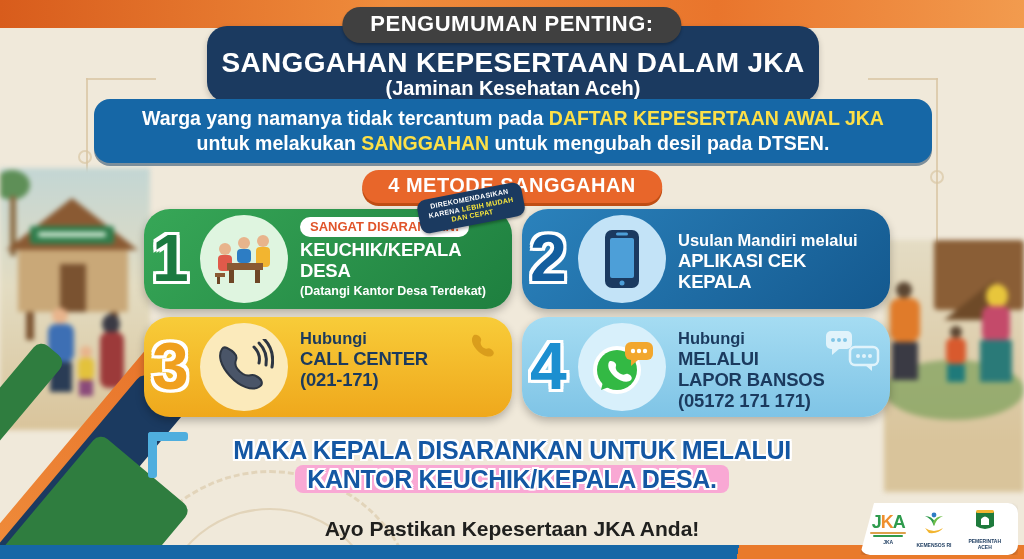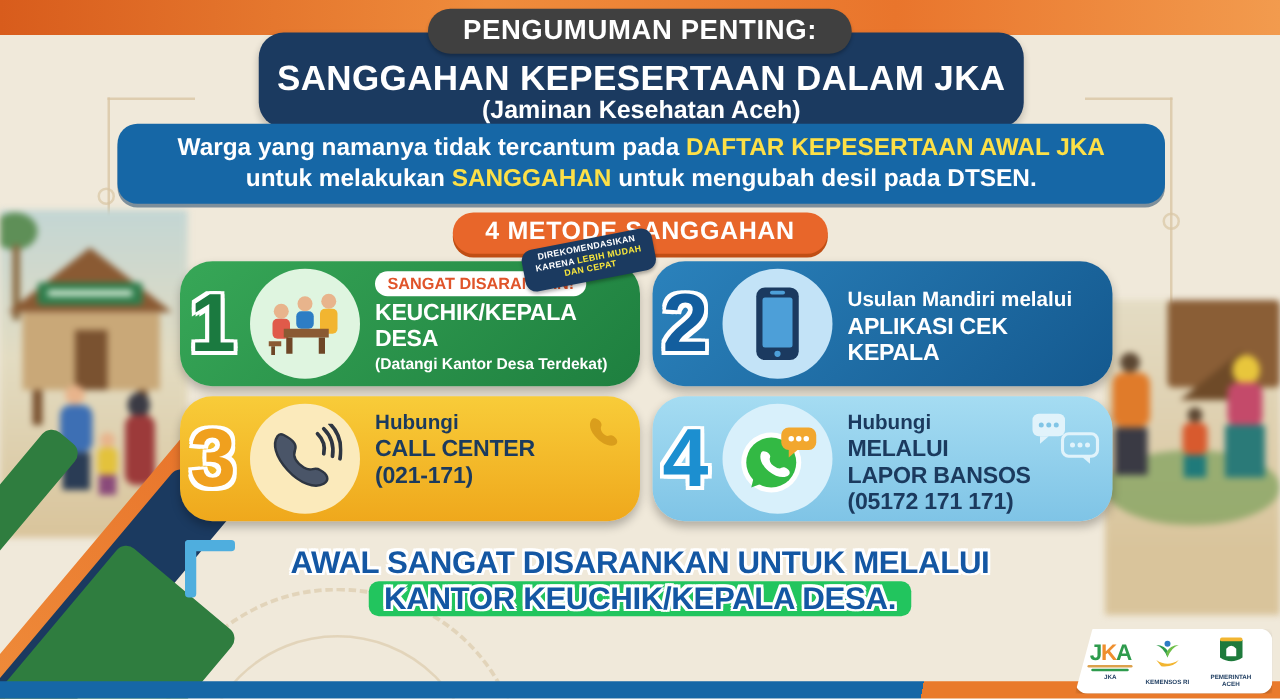--- a/index.html
+++ b/index.html
@@ -72,21 +72,21 @@
     border-radius:9px; padding:4px 10px; text-align:center; z-index:5; box-shadow:0 2px 3px rgba(0,0,0,.3); }
   .ribbon div { font-size:7px; font-weight:800; line-height:8.5px; letter-spacing:.3px; color:#fff; }
   .ribbon .yel { color:#F9E73C; }
 
   .watermark { position:absolute; right:14px; top:14px; opacity:.9; z-index:1; }
 
   
   .closing { position:absolute; left:0; top:436px; width:1024px; text-align:center; z-index:3; }
   .close-line { font-size:25px; font-weight:800; letter-spacing:-.3px; line-height:28.5px; color:#1457A3;
     text-shadow:-2px -2px 0 #fff,2px -2px 0 #fff,-2px 2px 0 #fff,2px 2px 0 #fff,0 -2px 0 #fff,0 2px 0 #fff,-2px 0 0 #fff,2px 0 0 #fff; }
-  .close-hl { background:#22c55e; border-radius:8px; padding:0 12px; display:inline-block; }
+  .close-hl { background:#f9a8d4; border-radius:8px; padding:0 12px; display:inline-block; }
   .quote-bracket { position:absolute; left:148px; top:432px; width:40px; height:46px; z-index:3; }
   .quote-bracket .qv { position:absolute; left:0; top:0; width:9px; height:46px; background:#4FAEDE; border-radius:3px; }
   .quote-bracket .qh { position:absolute; left:0; top:0; width:40px; height:9px; background:#4FAEDE; border-radius:3px; }
 
   .cta { position:absolute; left:0; top:517px; width:1024px; text-align:center; z-index:3;
     font-size:21px; font-weight:800; color:#20201E; }
 
   
   .bottom-band { position:absolute; left:0; top:545px; width:1024px; height:14px; z-index:2;
     background:linear-gradient(100deg,#1667A6 0 72%,#E97A2B 72% 100%); }
@@ -282,24 +282,25 @@
       <div class="c-bold">LAPOR BANSOS</div>
       <div class="c-bold">(05172 171 171)</div>
     </div>
   </div>
 
   <div class="quote-bracket">
       <div class="qv"></div>
       <div class="qh"></div>
     </div>
   <div class="closing">
-    <div class="close-line">AWAL SANGAT DISARANKAN UNTUK MELALUI</div>
+    <div class="close-line">MAKA KEPALA DISARANKAN UNTUK MELALUI</div>
     <div class="close-line"><span class="close-hl">KANTOR KEUCHIK/KEPALA DESA.</span></div>
   </div>
 
+  <div class="cta">Ayo Pastikan Kepesertaan JKA Anda!</div>
 
   <div class="logo-panel">
     <div class="logo">
       <div class="logo-jka-text"><span style="color:#2E9B4D;">J</span><span style="color:#EF8F2E;">K</span><span style="color:#2E9B4D;">A</span></div>
       <div class="cap-bar" style="width:36px;background:#DCA14C;"></div>
       <div class="cap-bar" style="width:30px;background:#2E9B4D;"></div>
       <div class="logo-cap">JKA</div>
     </div>
     <div class="logo">
       <svg width="26" height="26" viewBox="0 0 26 26">

